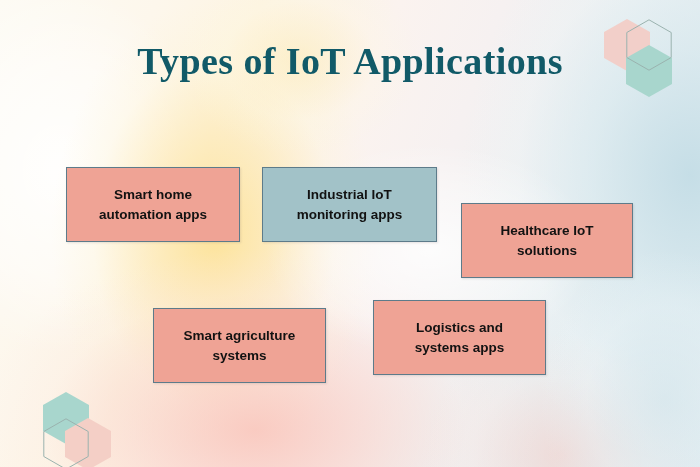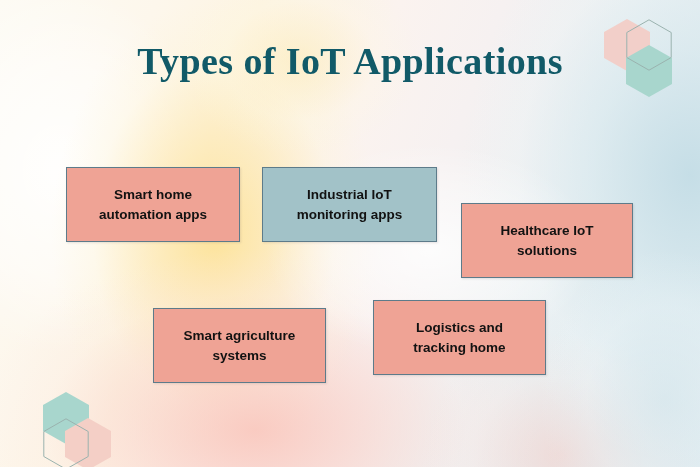--- a/index.html
+++ b/index.html
@@ -190,17 +190,17 @@
       <div class="box box-teal" style="left: 262px; top: 167px; width: 175px; height: 75px;">
         <span class="box-label">Industrial IoT monitoring apps</span>
       </div>
       <div class="box box-salmon" style="left: 461px; top: 167px; width: 172px; height: 75px; margin-top: 36px;">
         <span class="box-label">Healthcare IoT solutions</span>
       </div>
       <div class="box box-salmon" style="left: 153px; top: 308px; width: 173px; height: 75px;">
         <span class="box-label">Smart agriculture systems</span>
       </div>
       <div class="box box-salmon" style="left: 373px; top: 300px; width: 173px; height: 75px;">
-        <span class="box-label">Logistics and tracking home</span>
+        <span class="box-label">Logistics and systems apps</span>
       </div>
     </div>
 
 </div>
 
 </body></html>

